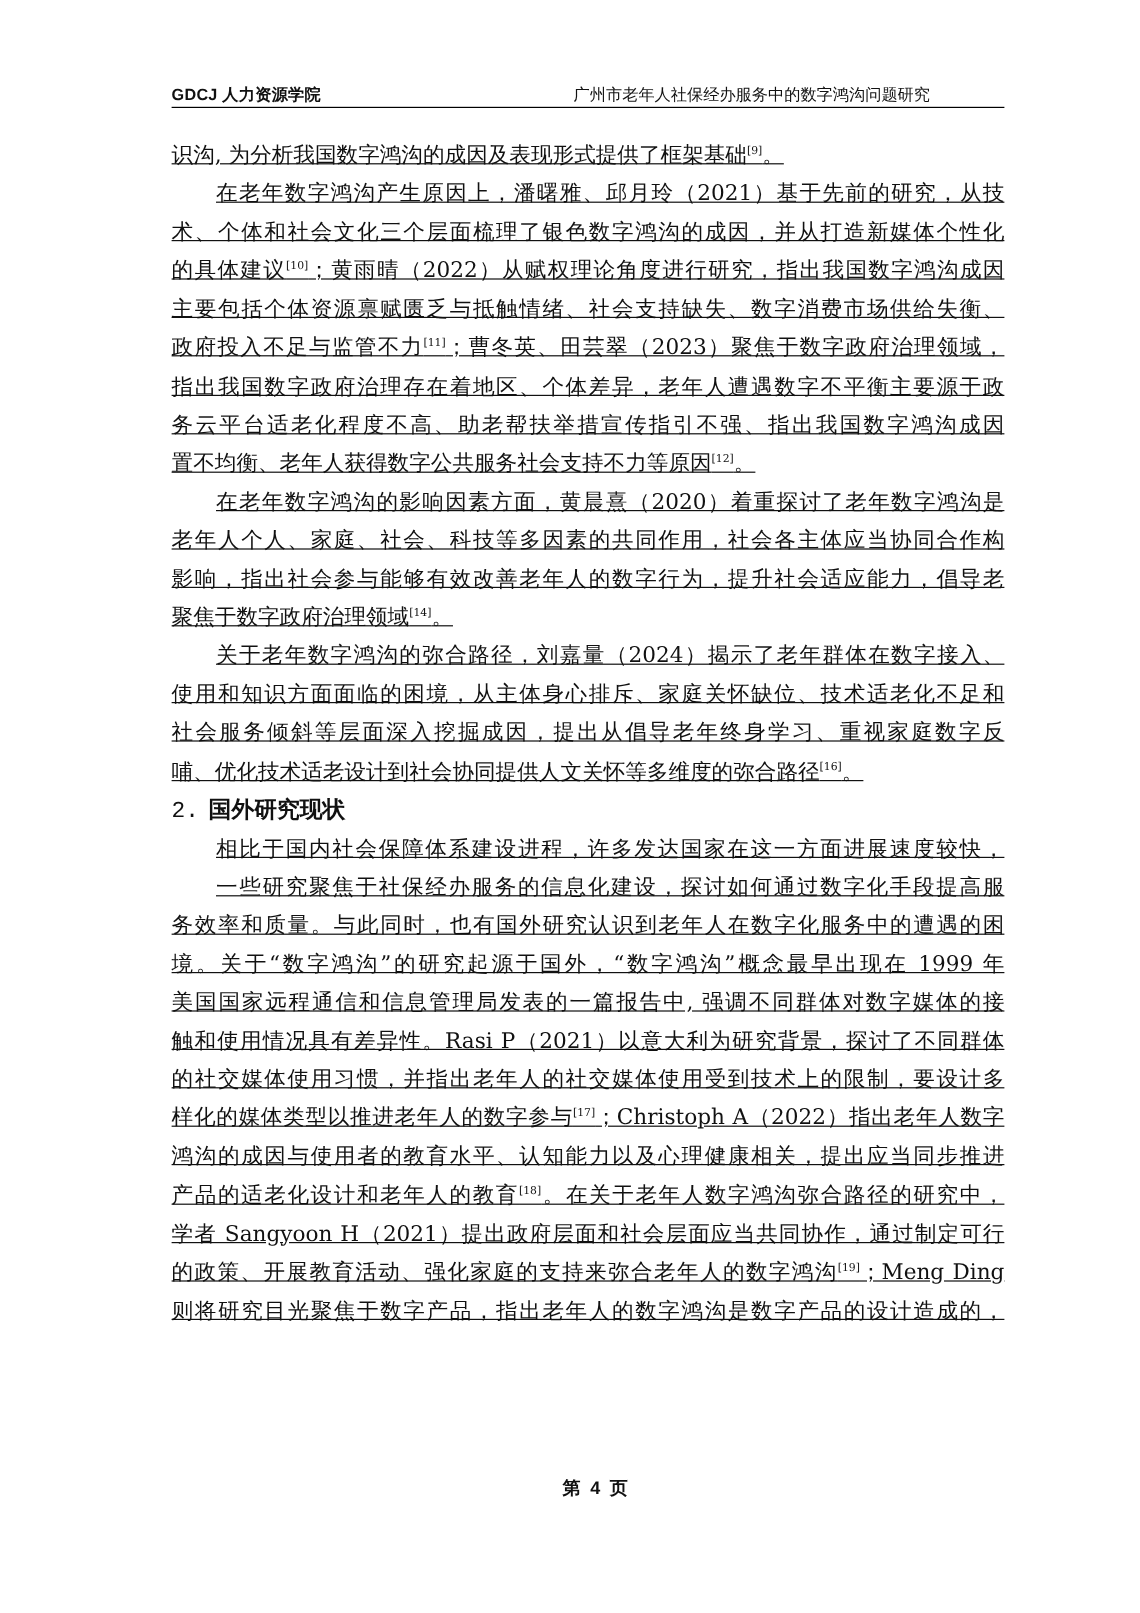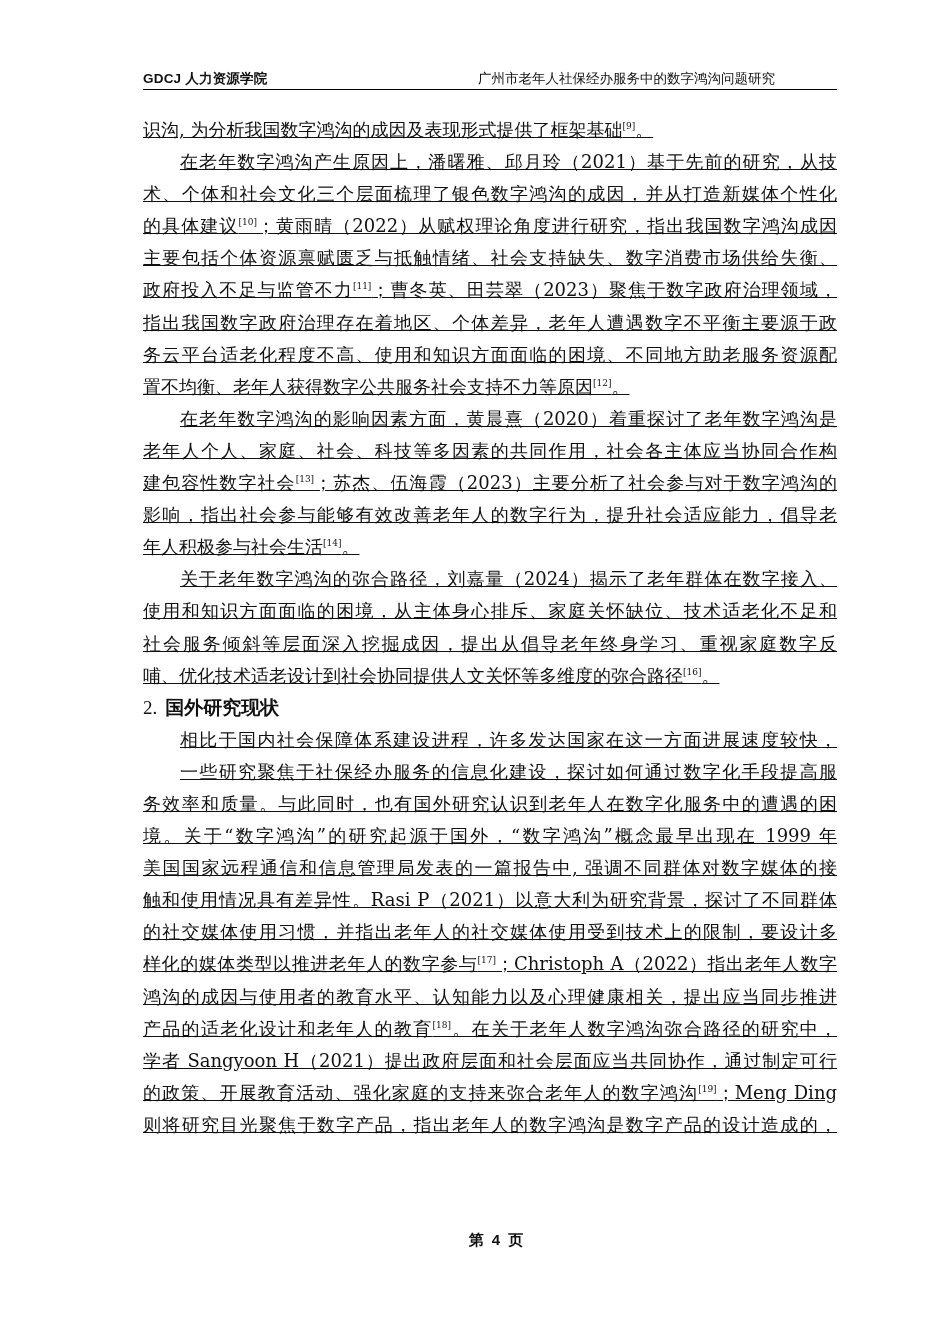--- a/index.html
+++ b/index.html
@@ -11,21 +11,21 @@
             font-size: 13.5px; line-height: 18px; }
   .header .left { position: absolute; left: 0; top: 0; font-weight: bold; letter-spacing: 0.2px; }
   .header .right { position: absolute; right: 62px; top: 0; margin-left: 48px; }
   .body { position: absolute; left: 143px; top: 114px; width: 694px; }
   .line { display: block; height: 32.1px; line-height: 32.1px; font-size: 18px;
           text-align: justify; text-align-last: justify; white-space: nowrap; overflow: visible; }
   .line.last { text-align-last: left; }
   .line.indent { padding-left: 37px; }
   .para { margin: 0; text-decoration: underline; }
   .heading { display: block; height: 32.1px; line-height: 32.1px; font-size: 19px;
-             font-family: Liberation Serif, serif; font-weight: bold; }
+             font-family: Liberation Mono, monospace; font-weight: bold; }
   .heading .num { font-weight: normal; margin-right: 8px; }
   sup { font-size: 9px; vertical-align: 7px; line-height: 0; }
   .footer { position: absolute; left: 0; width: 950px; top: 1231px; text-align: center;
             font-family: "Liberation Sans", "DejaVu Sans", sans-serif; font-weight: bold; font-size: 15px; margin-left: 21px; }
   .footer span { margin: 0 4px; }
 </style>
 </head>
 <body>
 
 <div class="page">
@@ -39,29 +39,28 @@
         <div class="para">
           <span class="line last"><span>识沟, 为分析我国数字鸿沟的成因及表现形式提供了框架基础</span><sup>[9]</sup><span>。</span></span>
         </div>
         <div class="para">
           <span class="line indent"><span>在老年数字鸿沟产生原因上，潘曙雅、邱月玲（2021）基于先前的研究，从技</span></span>
           <span class="line"><span>术、个体和社会文化三个层面梳理了银色数字鸿沟的成因，并从打造新媒体个性化</span></span>
           <span class="line"><span>的具体建议</span><sup>[10]</sup><span>；黄雨晴（2022）从赋权理论角度进行研究，指出我国数字鸿沟成因</span></span>
           <span class="line"><span>主要包括个体资源禀赋匮乏与抵触情绪、社会支持缺失、数字消费市场供给失衡、</span></span>
           <span class="line"><span>政府投入不足与监管不力</span><sup>[11]</sup><span>；曹冬英、田芸翠（2023）聚焦于数字政府治理领域，</span></span>
           <span class="line"><span>指出我国数字政府治理存在着地区、个体差异，老年人遭遇数字不平衡主要源于政</span></span>
-          <span class="line"><span>务云平台适老化程度不高、使用和知识方面面临的困境、不同地方助老服务资源配</span></span>
+          <span class="line"><span>务云平台适老化程度不高、助老帮扶举措宣传指引不强、指出我国数字鸿沟成因</span></span>
           <span class="line last"><span>置不均衡、老年人获得数字公共服务社会支持不力等原因</span><sup>[12]</sup><span>。</span></span>
         </div>
         <div class="para">
           <span class="line indent"><span>在老年数字鸿沟的影响因素方面，黄晨熹（2020）着重探讨了老年数字鸿沟是</span></span>
           <span class="line"><span>老年人个人、家庭、社会、科技等多因素的共同作用，社会各主体应当协同合作构</span></span>
-          <span class="line"><span>建包容性数字社会</span><sup>[13]</sup><span>；苏杰、伍海霞（2023）主要分析了社会参与对于数字鸿沟的</span></span>
           <span class="line"><span>影响，指出社会参与能够有效改善老年人的数字行为，提升社会适应能力，倡导老</span></span>
-          <span class="line last"><span>年人积极参与社会生活</span><sup>[14]</sup><span>。</span></span>
+          <span class="line last"><span>聚焦于数字政府治理领域</span><sup>[14]</sup><span>。</span></span>
         </div>
         <div class="para">
           <span class="line indent"><span>关于老年数字鸿沟的弥合路径，刘嘉量（2024）揭示了老年群体在数字接入、</span></span>
           <span class="line"><span>使用和知识方面面临的困境，从主体身心排斥、家庭关怀缺位、技术适老化不足和</span></span>
           <span class="line"><span>社会服务倾斜等层面深入挖掘成因，提出从倡导老年终身学习、重视家庭数字反</span></span>
           <span class="line last"><span>哺、优化技术适老设计到社会协同提供人文关怀等多维度的弥合路径</span><sup>[16]</sup><span>。</span></span>
         </div>
       </div>
     <div class="heading">
       <span class="num">2.</span><span>国外研究现状</span>

